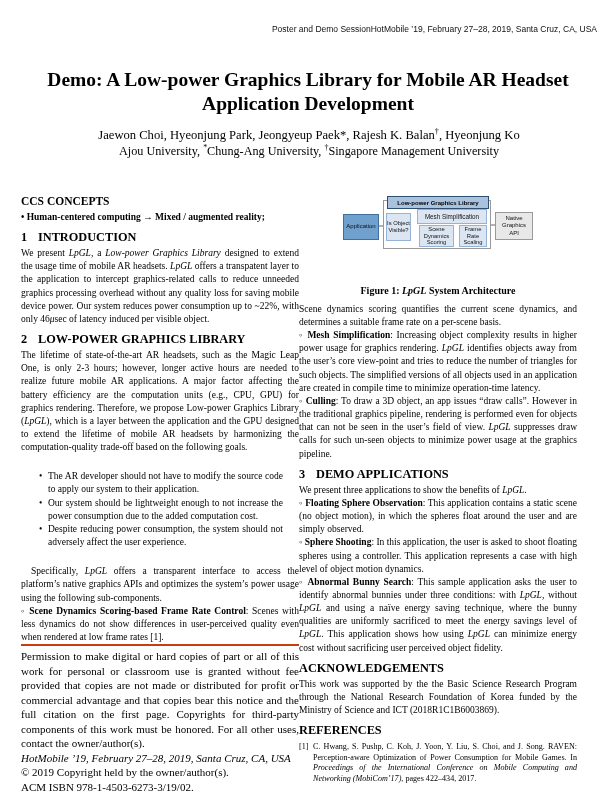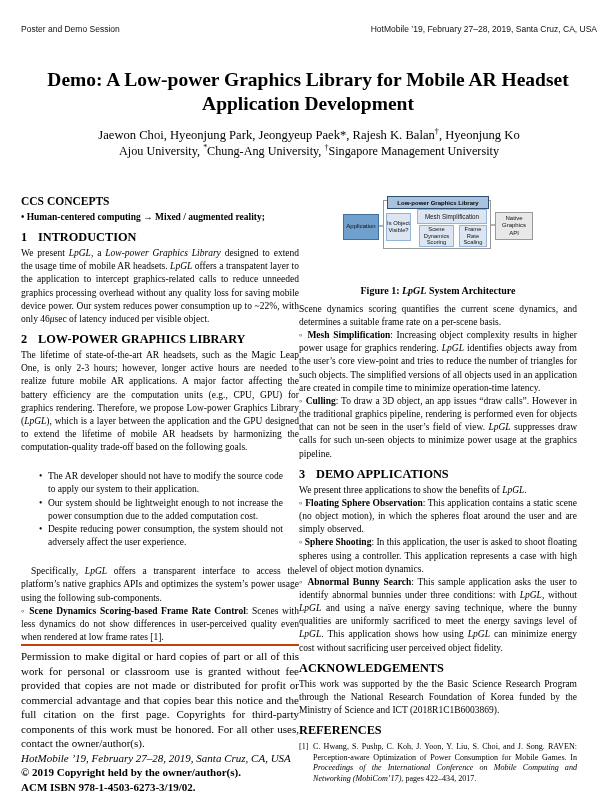--- a/index.html
+++ b/index.html
@@ -3,21 +3,21 @@
 <meta charset="utf-8">
 <style>
   html,body { margin:0; padding:0; background:#ffffff; }
   .page {
     position:relative; width:616px; height:796px; background:#ffffff;
     font-family:"Liberation Serif", serif; color:#000; overflow:hidden;
   }
   
   .pg-header {
     position:absolute; top:24px; left:21px; width:576px;
-    display:flex; justify-content:space-between;
+    display:flex; justify-content:flex-end;
     font-family:"Liberation Sans", sans-serif; font-size:8.5px; color:#111;
   }
   
   .title {
     position:absolute; top:68px; left:28px; width:560px; margin:0;
     text-align:center; font-size:19.5px; line-height:1.24; font-weight:bold;
   }
   .authors { position:absolute; top:127px; left:21px; width:576px; text-align:center; }
   .auth-line { font-size:12.6px; line-height:1.2; }
   .affil-line { font-size:12.2px; line-height:1.2; }
@@ -36,21 +36,21 @@
   .ccs-body { font-weight:bold; }
   ul.goals { list-style:none; margin:16px; padding:0; }
   ul.goals li { position:relative; padding-left:11px; }
   ul.goals li::before { content:"\2022"; position:absolute; left:2px; }
   
   .perm { margin-top:auto; border-top:2px solid #c2410c; padding-top:3px;
           font-size:11px; line-height:1.32; }
   .perm p { margin:0; }
   .perm-p { text-align:justify; }
   .perm-conf { font-style:italic; text-align:left; }
-  .perm-left { text-align:left;font-weight:bold; }
+  .perm-left { text-align:left; }
   
   .figure { position:relative; width:277px; height:62px; margin-top:5px; flex:none; }
   .fig-lines { position:absolute; left:0; top:0; }
   .fig-lines line { stroke:#666; stroke-width:1; }
   .fig-container { position:absolute; left:84px; top:5px; width:106px; height:47px;
                    background:#fff; border:1px solid #999; }
   .fig-title { position:absolute; left:88px; top:1px; width:100px; height:11px;
                background:var(--header_bar,#A9C3DF); border:1px solid var(--border_dark,#2F4F72);
                display:flex; align-items:center; justify-content:center;
                font:bold 6px "Liberation Sans", sans-serif; }

